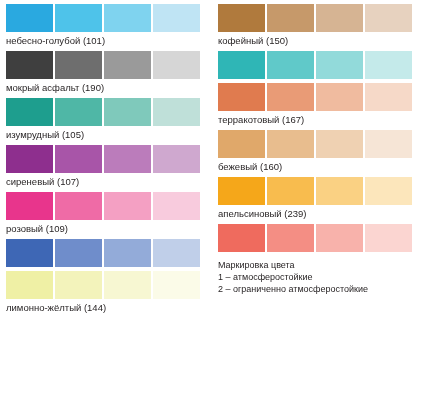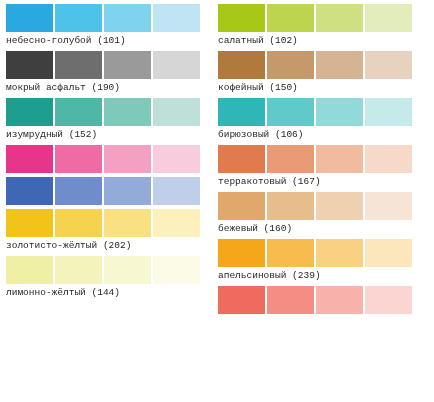--- a/index.html
+++ b/index.html
@@ -7,21 +7,20 @@
     width:434px;height:402px;
     background:#ffffff;
     font-family:"Liberation Sans", sans-serif;
     overflow:hidden;
   }
   .sheet{
     position:relative;
     width:434px;height:340px;
     box-sizing:border-box;
     padding:4px 6px 0 6px;
-    font-family:Liberation Mono, monospace;
   }
   .cols{
     display:flex;
     gap:14px;
   }
   .col{
     width:198px;
   }
   .entry{
     margin-bottom:4px;
@@ -77,94 +76,85 @@
         <div class="label">мокрый асфальт (190)</div>
       </div>
 
       <div class="entry">
         <div class="swatches">
           <div class="sw" style="background:#1e9e8e"></div>
           <div class="sw" style="background:#4fb7a6"></div>
           <div class="sw" style="background:#7fc9bb"></div>
           <div class="sw" style="background:#bfe0d9"></div>
         </div>
-        <div class="label">изумрудный (152)</div>
-      </div>
-
+        <div class="label">изумрудный (105)</div>
+      </div>
+
+      <div class="entry">
+        <div class="swatches">
+          <div class="sw" style="background:#8e2f8e"></div>
+          <div class="sw" style="background:#a855a8"></div>
+          <div class="sw" style="background:#bb7cbb"></div>
+          <div class="sw" style="background:#cfa8cf"></div>
+        </div>
+        <div class="label">сиреневый (107)</div>
+      </div>
 
       <div class="entry">
         <div class="swatches">
           <div class="sw" style="background:#e8358c"></div>
           <div class="sw" style="background:#ef6ba6"></div>
           <div class="sw" style="background:#f4a0c3"></div>
           <div class="sw" style="background:#f8cbdd"></div>
         </div>
+        <div class="label">розовый (109)</div>
       </div>
 
       <div class="entry">
         <div class="swatches">
           <div class="sw" style="background:#3e67b5"></div>
           <div class="sw" style="background:#6f8dcb"></div>
           <div class="sw" style="background:#93abd9"></div>
           <div class="sw" style="background:#c0cfe9"></div>
         </div>
       </div>
 
-      <div class="entry">
-        <div class="swatches">
-          <div class="sw" style="background:#f2c41a"></div>
-          <div class="sw" style="background:#f6d34e"></div>
-          <div class="sw" style="background:#f9e183"></div>
-          <div class="sw" style="background:#fcf0bd"></div>
-        </div>
-        <div class="label">золотисто-жёлтый (202)</div>
-      </div>
 
       <div class="entry">
         <div class="swatches">
           <div class="sw" style="background:#eff0a5"></div>
           <div class="sw" style="background:#f3f3bb"></div>
           <div class="sw" style="background:#f7f7d2"></div>
           <div class="sw" style="background:#fbfbe8"></div>
         </div>
         <div class="label">лимонно-жёлтый (144)</div>
       </div>
 
     </div>
 
     <div class="col">
 
-      <div class="entry">
-        <div class="swatches">
-          <div class="sw" style="background:#a8c818"></div>
-          <div class="sw" style="background:#bdd44e"></div>
-          <div class="sw" style="background:#cfe083"></div>
-          <div class="sw" style="background:#e3edbb"></div>
-        </div>
-        <div class="label">салатный (102)</div>
-      </div>
 
       <div class="entry">
         <div class="swatches">
           <div class="sw" style="background:#b07a3d"></div>
           <div class="sw" style="background:#c6996a"></div>
           <div class="sw" style="background:#d6b493"></div>
           <div class="sw" style="background:#e7d2bf"></div>
         </div>
         <div class="label">кофейный (150)</div>
       </div>
 
       <div class="entry">
         <div class="swatches">
           <div class="sw" style="background:#2fb6b6"></div>
           <div class="sw" style="background:#60c9c9"></div>
           <div class="sw" style="background:#92dada"></div>
           <div class="sw" style="background:#c4eaea"></div>
         </div>
-        <div class="label">бирюзовый (106)</div>
       </div>
 
       <div class="entry">
         <div class="swatches">
           <div class="sw" style="background:#e07b4f"></div>
           <div class="sw" style="background:#e99b76"></div>
           <div class="sw" style="background:#f0bb9f"></div>
           <div class="sw" style="background:#f6d9c8"></div>
         </div>
         <div class="label">терракотовый (167)</div>
@@ -192,16 +182,21 @@
 
       <div class="entry">
         <div class="swatches">
           <div class="sw" style="background:#ef6b5e"></div>
           <div class="sw" style="background:#f48e84"></div>
           <div class="sw" style="background:#f8b2ab"></div>
           <div class="sw" style="background:#fbd5d1"></div>
         </div>
       </div>
 
+      <div class="legend">
+        <div>Маркировка цвета</div>
+        <div>1 – атмосферостойкие</div>
+        <div>2 – ограниченно атмосферостойкие</div>
+      </div>
 
     </div>
   </div>
 </div>
 
 </body></html>

